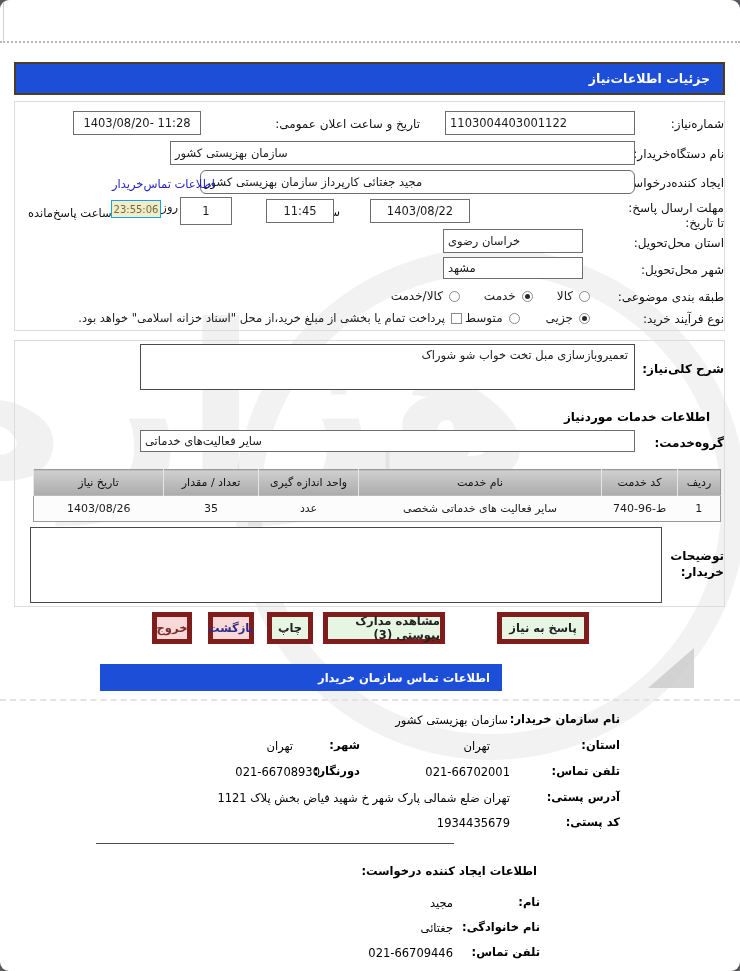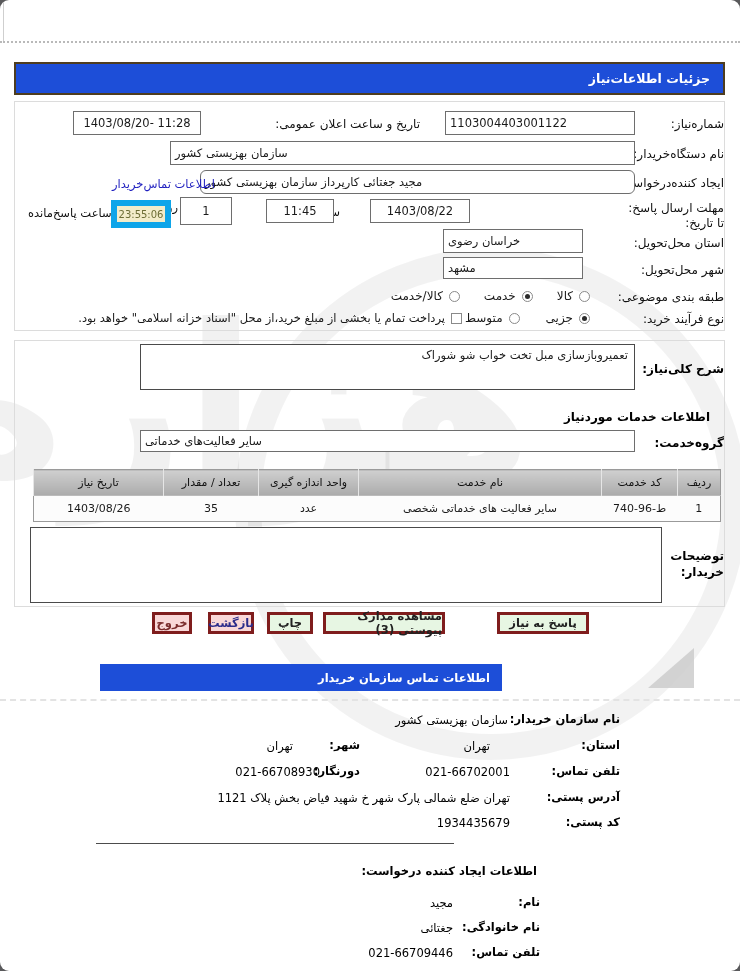--- a/index.html
+++ b/index.html
@@ -18,21 +18,21 @@
           display:flex;align-items:center;justify-content:flex-start;box-sizing:border-box;}
   .panel{position:absolute;border:1px solid #dcdcdc;background:transparent;box-sizing:border-box;}
   .radio{width:11px;height:11px;border:1px solid #8a8a8a;border-radius:50%;display:inline-block;
          background:#fff;box-sizing:border-box;flex:0 0 auto;}
   .radio.checked{position:relative;}
   .radio.checked::after{content:'';position:absolute;left:2px;top:2px;width:5px;height:5px;
          border-radius:50%;background:#2b2b2b;}
   .cb{width:11px;height:11px;border:1px solid #8a8a8a;background:#fff;display:inline-block;
       box-sizing:border-box;flex:0 0 auto;}
   .optrow{position:absolute;display:flex;align-items:center;gap:6px;font-size:12px;}
-  .btn{position:absolute;height:22px;border:3px solid #7f1d1d;font-size:11.5px;font-weight:bold;
+  .btn{position:absolute;height:32px;border:5px solid #7f1d1d;font-size:11.5px;font-weight:bold;
        display:flex;align-items:center;justify-content:center;box-sizing:border-box;cursor:pointer;}
   .btn.green{background:#e7f6e3;color:#222;}
   .btn.pink{background:#f9d8d8;color:#222;}
   .tbl{position:absolute;left:33px;top:469px;width:687px;border:1px solid #9a9a9a;border-collapse:collapse;
        font-size:11px;table-layout:fixed;}
   .tbl th{background:linear-gradient(#cfcfcf,#ababab);font-weight:normal;height:23px;color:#111;
           border-left:1px solid #e6e6e6;text-align:center;}
   .tbl td{background:#fcfcfc;height:23px;text-align:center;border-top:1px solid #bbb;}
   .wm{position:absolute;color:rgba(0,0,0,0.055);z-index:0;pointer-events:none;user-select:none;}
   .z1{position:absolute;z-index:1;}
@@ -81,21 +81,21 @@
     <span class="num">1403/08/22</span>
   </div>
   <div class="lbl z1" style="right:400px;top:205px;">ساعت</div>
   <div class="box ctr z1" style="left:266px;top:199px;width:68px;height:24px;">
     <span class="num">11:45</span>
   </div>
   <div class="box ctr z1" style="left:180px;top:197px;width:52px;height:28px;">
     <span class="num">1</span>
   </div>
   <div class="lbl z1" style="left:150px;top:201px;width:28px;white-space:normal;line-height:13px;font-size:11.5px;">روز و</div>
-  <div class="abs z1" style="left:111px;top:200px;width:48px;height:16px;background:#f3ecca;border:6px solid #0ea5e9;
+  <div class="abs z1" style="left:111px;top:200px;width:48px;height:16px;background:#f3ecca;border:1px solid #0ea5e9;
        display:flex;align-items:center;justify-content:center;font-size:10px;color:#6d6d35;">
     <span class="num">23:55:06</span>
   </div>
   <div class="lbl z1" style="left:28px;top:206px;font-size:11.5px;">ساعت پاسخ‌مانده</div>
 
   <div class="lbl z1" style="right:16px;top:236px;">استان محل‌تحویل:</div>
   <div class="box rt z1" style="left:443px;top:229px;width:140px;height:24px;">
     <span>خراسان  رضوی</span>
   </div>
   <div class="lbl z1" style="right:16px;top:263px;">شهر محل‌تحویل:</div>

